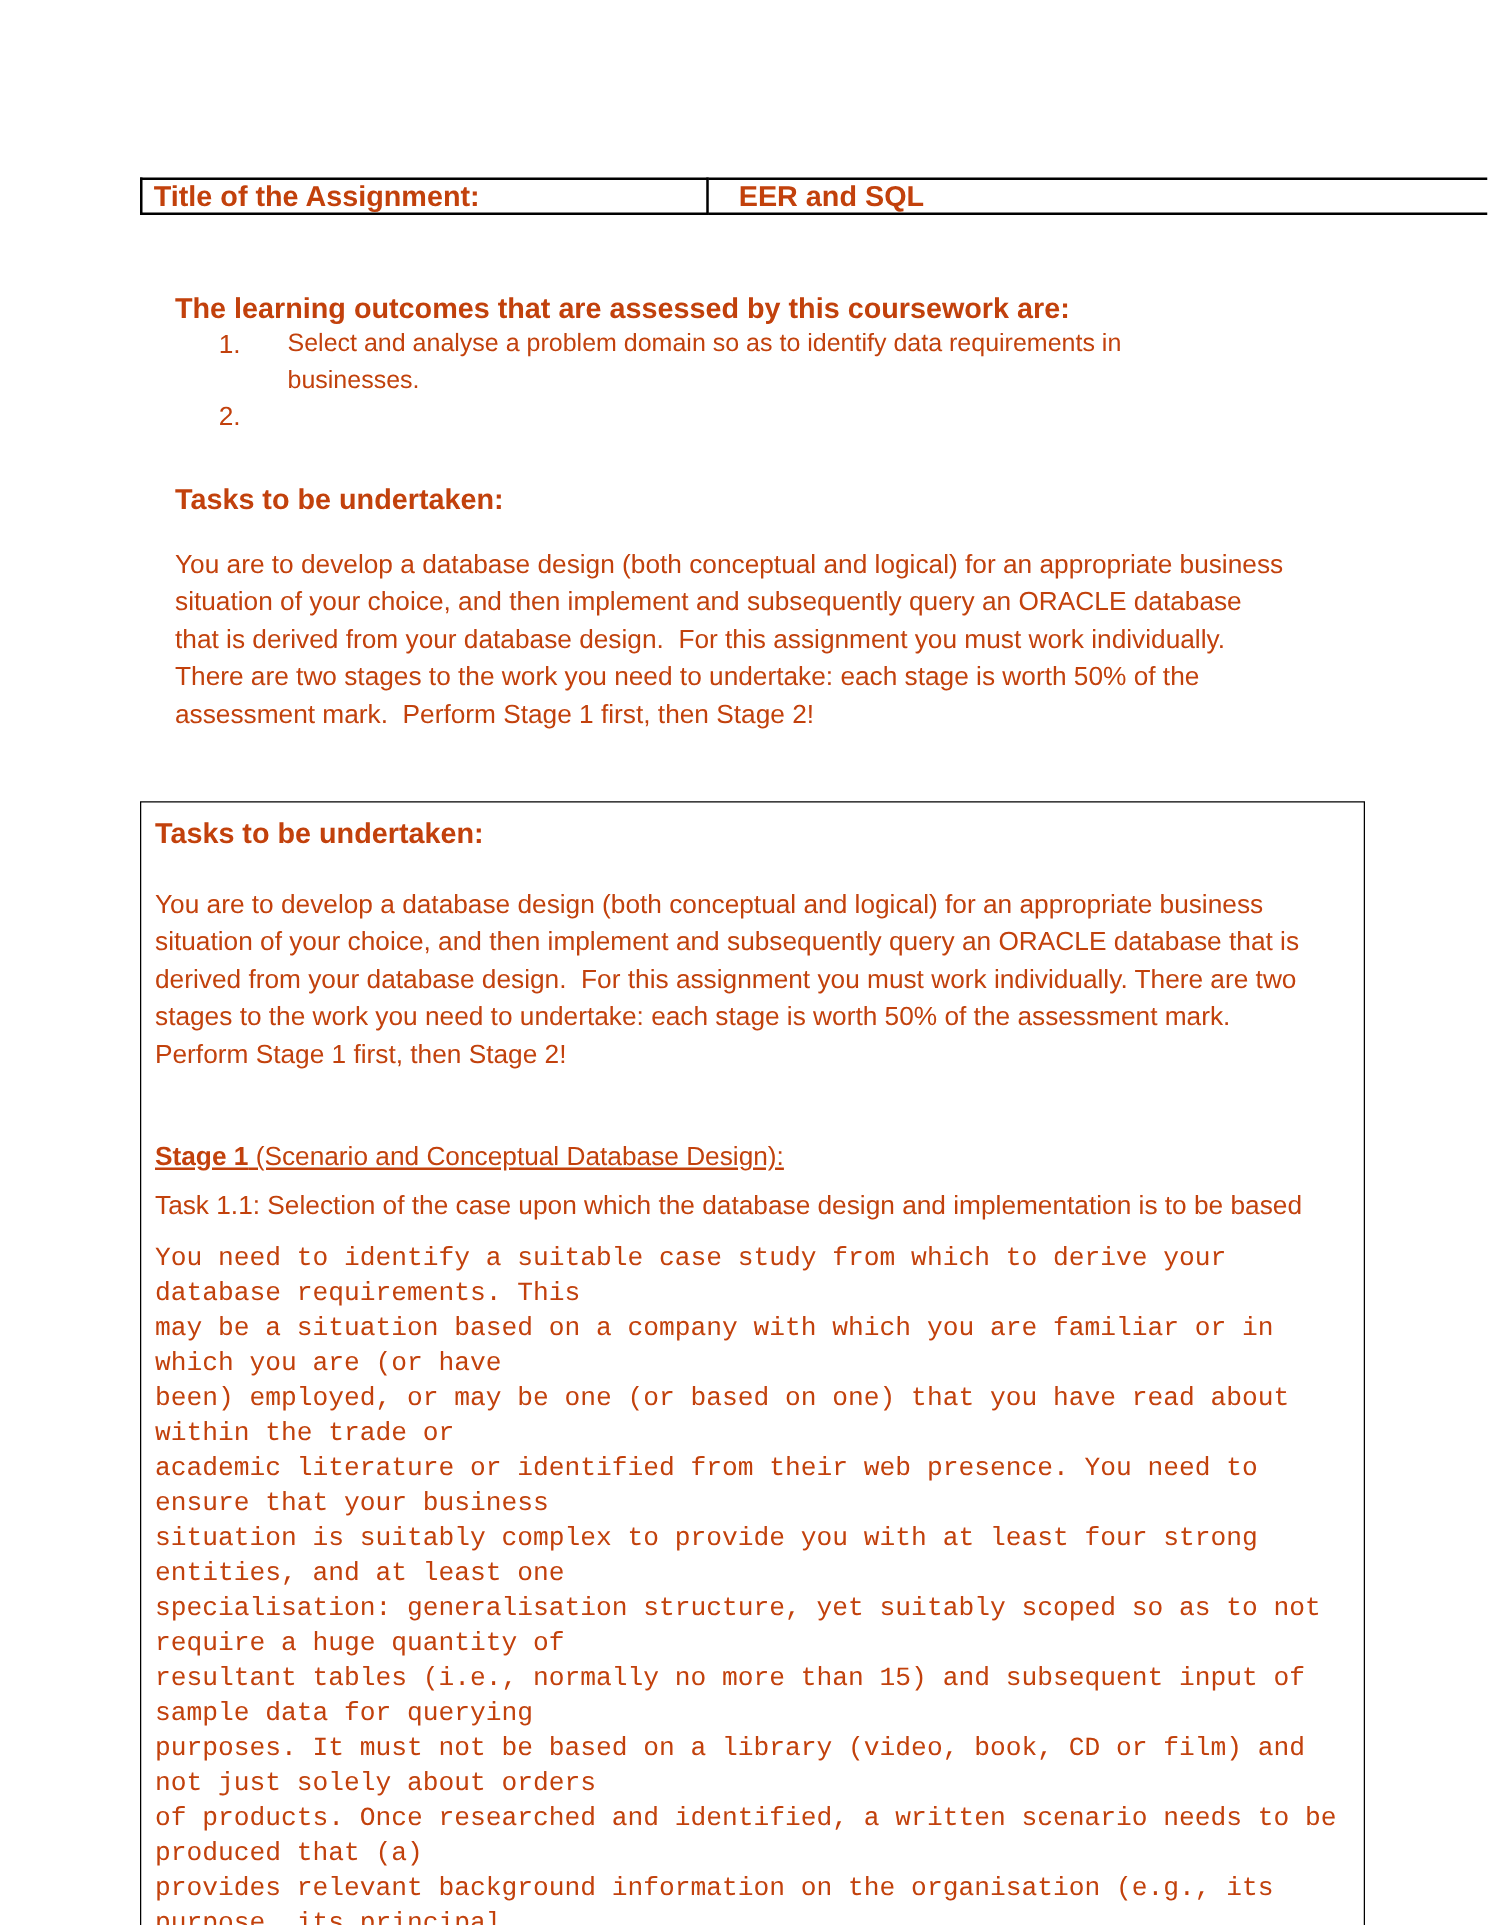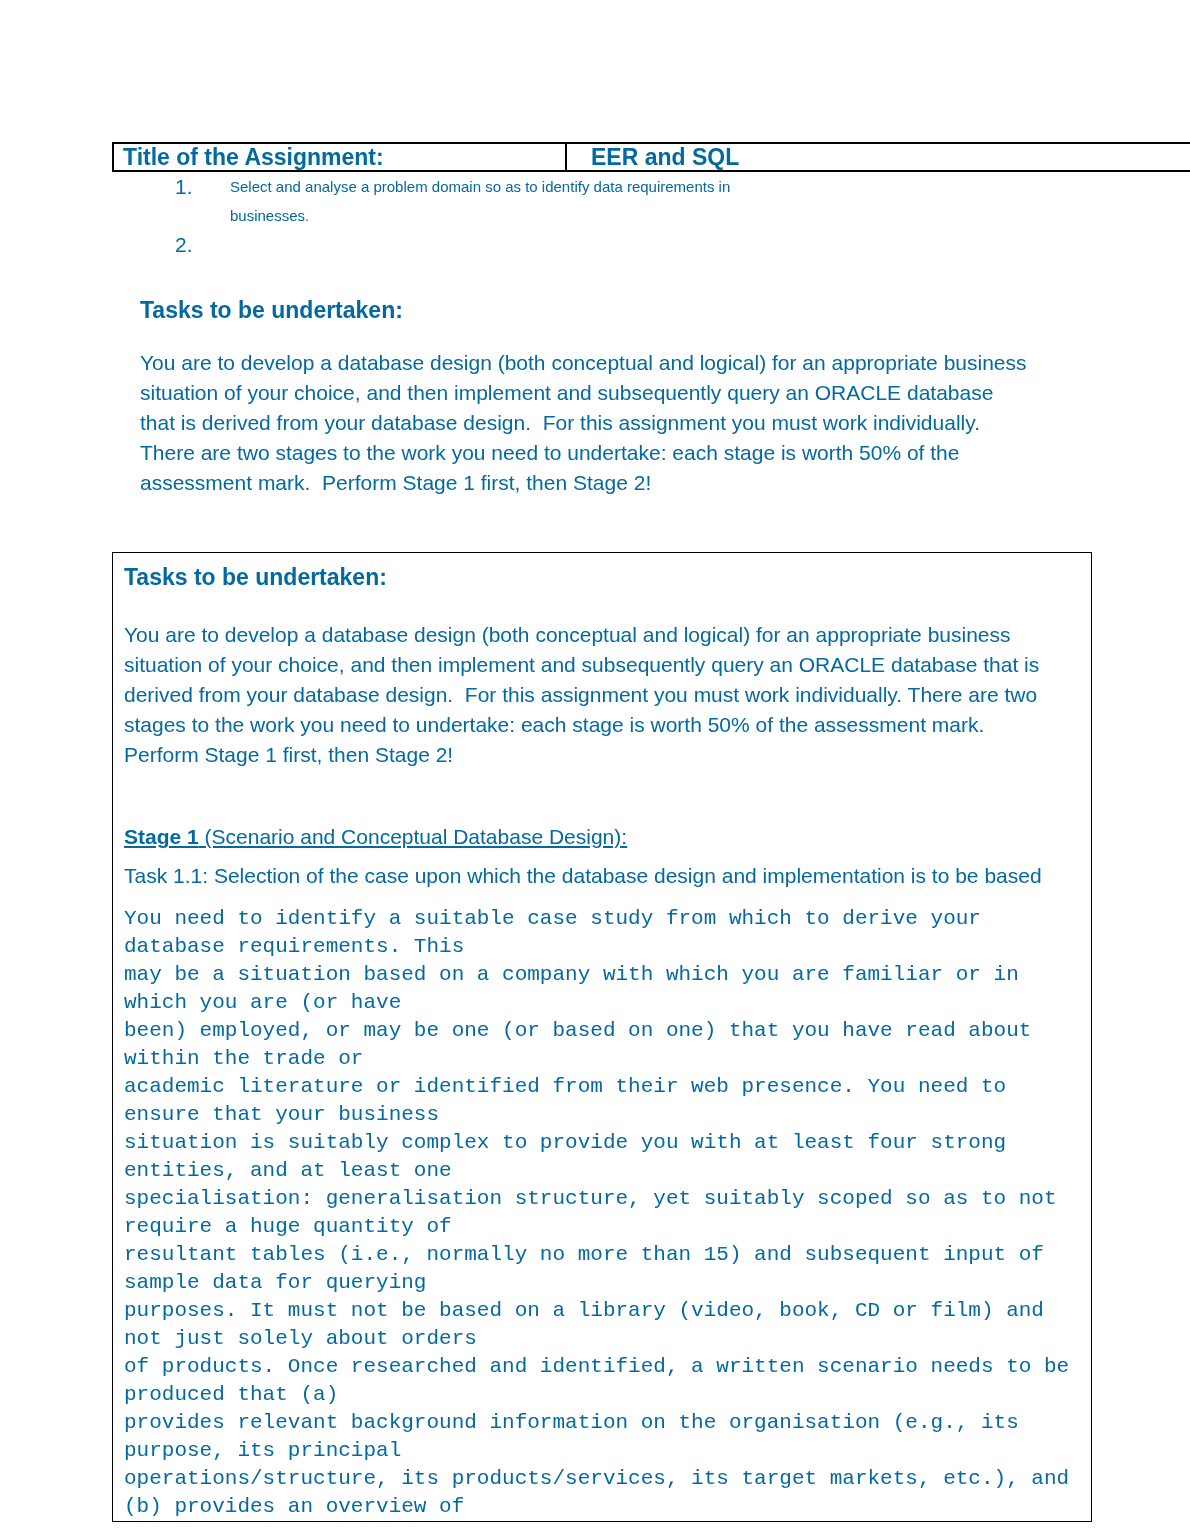--- a/index.html
+++ b/index.html
@@ -2,21 +2,21 @@
 <html><head>
 <meta charset="utf-8">
 <style>
   * { margin: 0; padding: 0; box-sizing: border-box; }
   html, body { background: #ffffff; }
   .page {
     position: relative;
     width: 1190px;
     height: 1540px;
     background: #ffffff;
-    color: #0369a1;
+    color: #c2410c;
     font-family: "Liberation Sans", "DejaVu Sans", sans-serif;
     overflow: hidden;
   }
   
   .header-table {
     margin: 142px 0 0 112px;
     width: 980px;
     border-collapse: collapse;
     table-layout: fixed;
   }
@@ -42,21 +42,21 @@
   }
   .lo-list { margin: 0 0 0 175px; }
   .lo-item { display: flex; }
   .lo-num {
     width: 55px;
     font-size: 21px;
     line-height: 29px;
   }
   .lo-text {
     width: 820px;
-    font-size: 15px;
+    font-size: 20px;
     line-height: 29px;
     white-space: pre-wrap;
   }
 
   
   .tasks-heading {
     margin: 37px 0 0 140px;
     font-weight: bold;
     font-size: 23px;
     line-height: 29px;
@@ -115,20 +115,21 @@
 
   <table class="header-table">
     <tbody>
         <tr>
       <td class="col-label">Title of the Assignment:</td>
       <td class="col-value">EER and SQL</td>
     </tr>
   </tbody>
     </table>
 
+  <div class="lo-heading">The learning outcomes that are assessed by this coursework are:</div>
 
   <div class="lo-list">
     <div class="lo-item">
       <div class="lo-num">1.</div>
       <div class="lo-text">Select and analyse a problem domain so as to identify data requirements in
 businesses.</div>
     </div>
     <div class="lo-item">
       <div class="lo-num">2.</div>
     </div>

